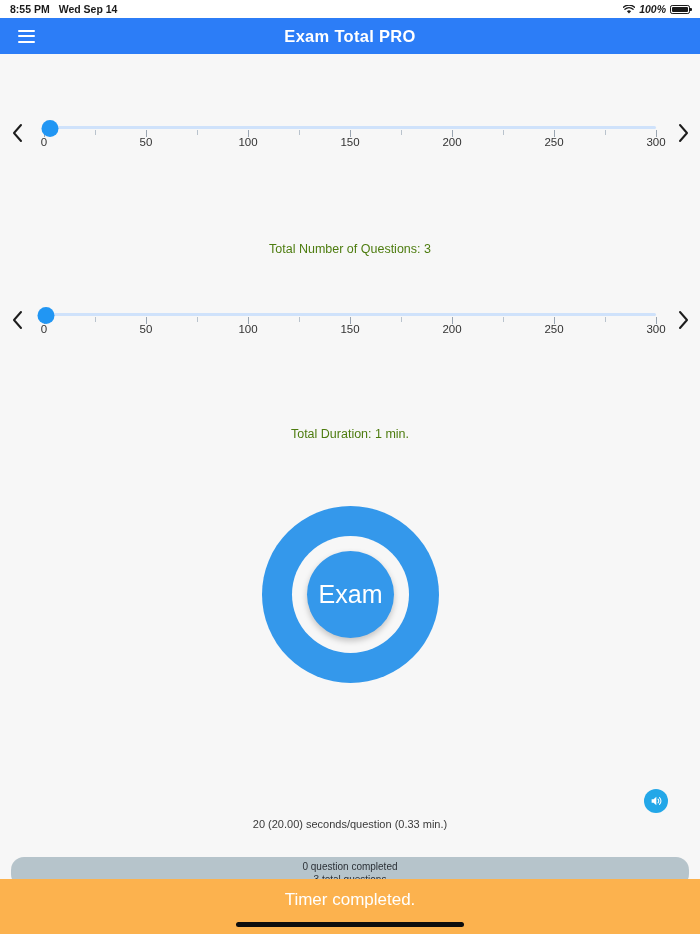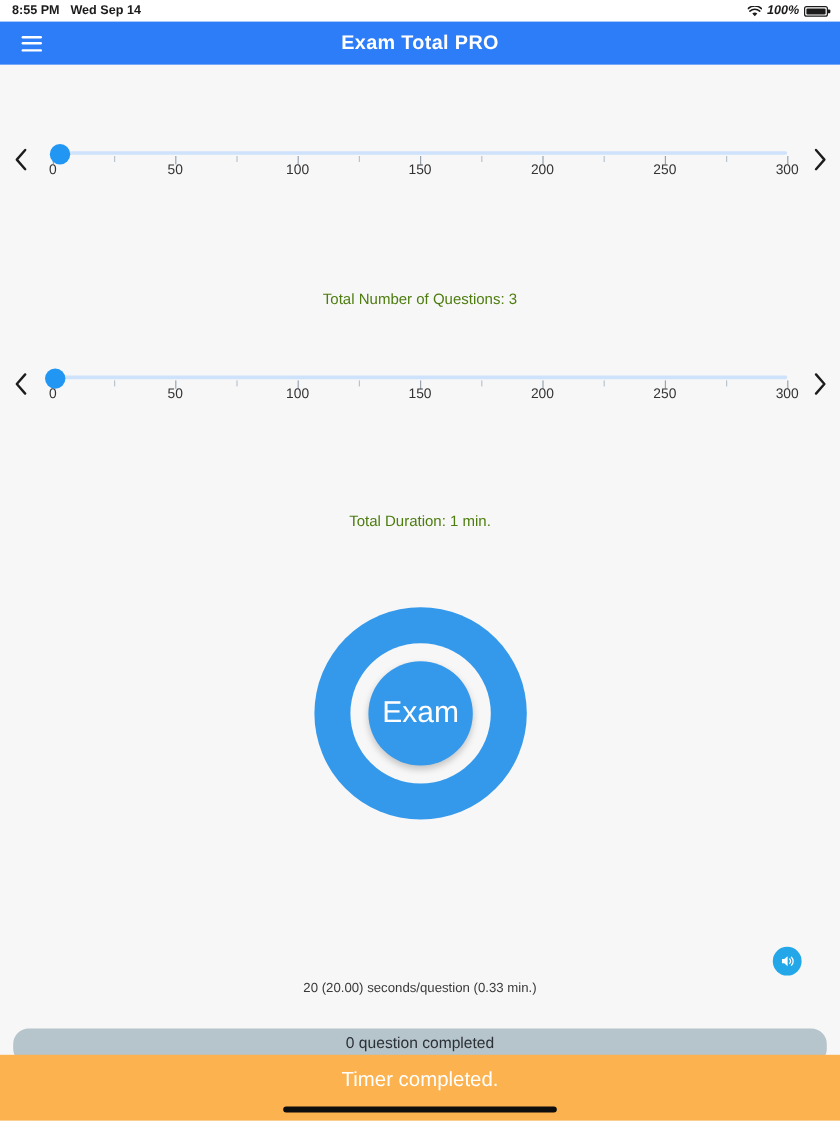--- a/index.html
+++ b/index.html
@@ -163,21 +163,21 @@
     position: absolute; left: 11px; top: 857px;
     width: 678px; height: 30px;
     background: #b6c4cb;
     border-radius: 13px;
     text-align: center;
     padding-top: 3px;
     line-height: 1.33;
     overflow: hidden;
   }
   .progress-card div {
-    font-size: 13px; color: #2c3137;
+    font-size: 10px; color: #2c3137;
   }
 
   
   .toast {
     position: absolute; left: 0; top: 879px;
     width: 700px; height: 55px;
     background: #fcb24e;
     display: flex; align-items: flex-start; justify-content: center;
     padding-top: 11px;
     color: #ffffff; font-size: 17px;

